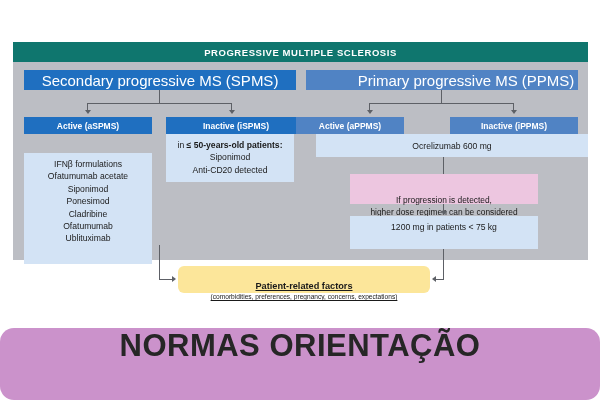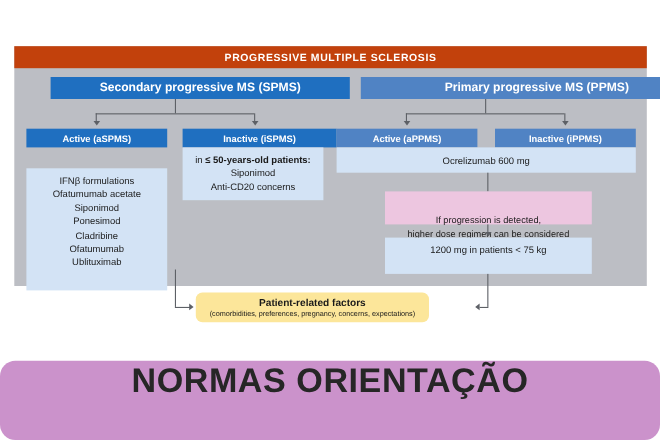--- a/index.html
+++ b/index.html
@@ -27,43 +27,42 @@
     box-sizing: border-box;
   }
 
   
   #pms-title-bar {
     position: absolute;
     left: 13px;
     top: 42px;
     width: 575px;
     height: 20px;
-    background: #c2410c;
+    background: #0f766e;
     color: #ffffff;
     font-size: 9.5px;
     font-weight: bold;
     letter-spacing: 0.55px;
     display: flex;
     align-items: center;
     justify-content: center;
     box-sizing: border-box;
   }
 
   
   .type-box {
     position: absolute;
     height: 20px;
     display: flex;
     align-items: center;
     justify-content: center;
     color: #ffffff;
-    font-size: 11px;
-    font-weight: bold;
-    box-sizing: border-box;
-    margin-left: 22px;
+    font-size: 15px;
+    font-weight: normal;
+    box-sizing: border-box;
   }
   #spms-box {
     left: 24px;
     top: 70px;
     width: 272px;
     background: #1f6fc0;
   }
   #ppms-box {
     left: 306px;
     top: 70px;
@@ -79,21 +78,21 @@
     display: flex;
     align-items: center;
     justify-content: center;
     color: #ffffff;
     font-size: 8.5px;
     font-weight: bold;
     box-sizing: border-box;
   }
   #aspms-box  { left: 24px;  top: 117px; width: 128px; background: #1f6fc0; }
   #ispms-box  { left: 166px; top: 117px; width: 140px; background: #1f6fc0; text-align: right; }
-  #appms-box  { left: 306px; top: 117px; width: 128px; background: #5083c4; }
+  #appms-box  { left: 296px; top: 117px; width: 108px; background: #5083c4; }
   #ippms-box  { left: 450px; top: 117px; width: 128px; background: #5083c4; }
 
   
   .content-box {
     position: absolute;
     background: #d3e3f5;
     color: #1a1a1a;
     box-sizing: border-box;
     text-align: center;
     font-size: 8.6px;
@@ -108,21 +107,21 @@
     margin-top: 19px;
   }
   #ispms-drugs {
     left: 166px;
     top: 134px;
     width: 128px;
     height: 48px;
     padding-top: 5px;
   }
   #ocrelizumab-box {
-    left: 306px;
+    left: 316px;
     top: 134px;
     width: 272px;
     height: 23px;
     padding-top: 6px;
   }
   #dose-box {
     left: 350px;
     top: 216px;
     width: 188px;
     height: 33px;
@@ -180,28 +179,29 @@
     border-top: 3px solid transparent;
     border-bottom: 3px solid transparent;
     border-right: 4px solid #5d6066;
   }
 
   
   #patient-factors-box {
     position: absolute;
     left: 178px;
     top: 266px;
-    width: 212px;
+    width: 252px;
     height: 27px;
     background: #fce69a;
     border-radius: 6px;
     box-sizing: border-box;
     text-align: center;
-    padding-top: 3px;
+    padding-top: 14px;
     color: #1a1a1a;
+    text-decoration: underline;
   }
   #patient-factors-title {
     font-size: 9.2px;
     font-weight: bold;
     line-height: 12px;
   }
   #patient-factors-sub {
     font-size: 6.6px;
     line-height: 10px;
   }
@@ -264,21 +264,21 @@
     <div>Ofatumumab</div>
     <div>Ublituximab</div>
   </div>
 
 <div class="content-box" id="ispms-drugs">
   <div>
     <span>in </span><span class="bold-inline">≤ 50-years-old patients:</span>
   </div>
   <div>
       <div>Siponimod</div>
-      <div>Anti-CD20 concerns</div>
+      <div>Anti-CD20 detected</div>
     </div>
 </div>
 
 <div class="content-box" id="ocrelizumab-box">Ocrelizumab 600 mg</div>
 
 <div class="conn-line v-line" style="left:443px; top:157px; height:17px;"></div>
 
 <div id="progression-box">
     <div>If progression is detected,</div>
     <div>higher dose regimen can be considered</div>

